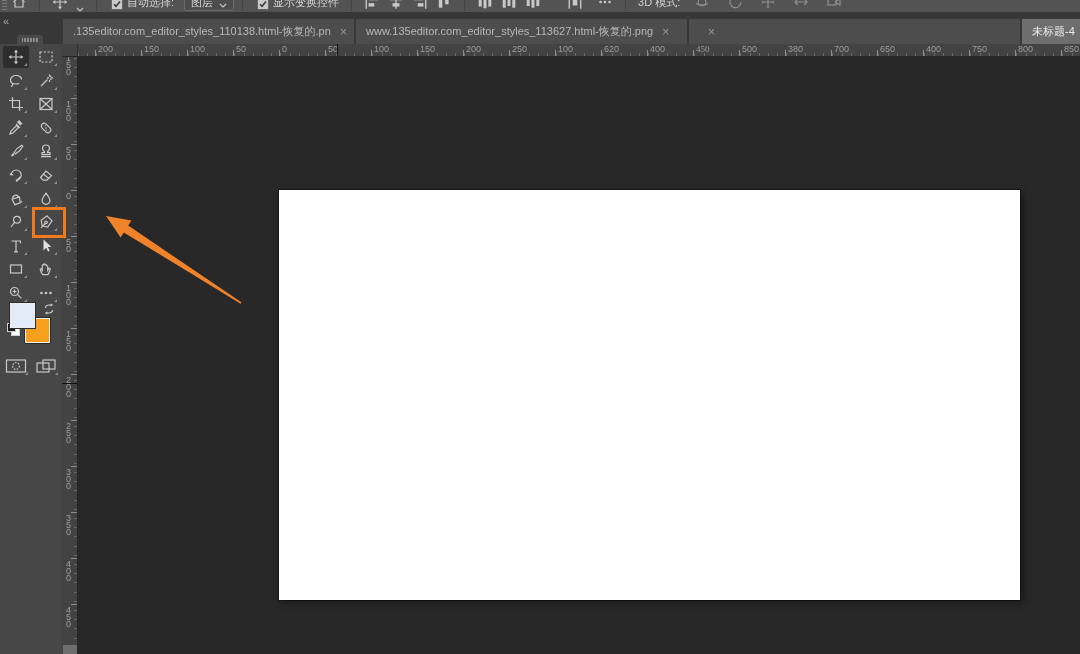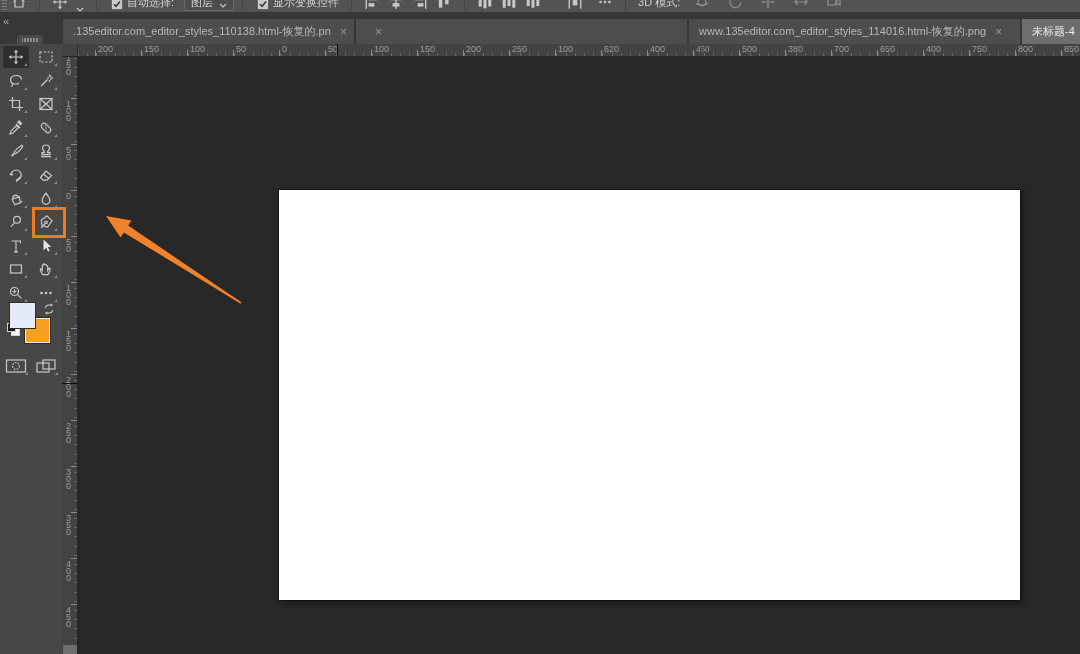--- a/index.html
+++ b/index.html
@@ -185,24 +185,24 @@
   <span class="collapse-btn">«</span>
   <span class="panel-grip">
       <i></i>
     </span>
   <div class="tabs-row">
     <div class="doc-tab" style="width:274px;">
       <span class="tab-title">.135editor.com_editor_styles_110138.html-恢复的.png</span>
       <span class="tab-close">×</span>
     </div>
     <div class="doc-tab" style="width:314px;">
+      <span class="tab-title">www.135editor.com_editor_styles_113627.html-恢复的.png</span>
       <span class="tab-close">×</span>
     </div>
     <div class="doc-tab" style="width:314px;">
-      <span class="tab-title">www.135editor.com_editor_styles_114016.html-恢复的.png</span>
       <span class="tab-close">×</span>
     </div>
     <div class="doc-tab active" style="width:70px;">
       <span class="tab-title">未标题-4</span>
     </div>
   </div>
 </div>
 
 <div class="h-ruler" id="hruler">
     <i class="htick" style="left: 16px; height: 3px;"></i>

